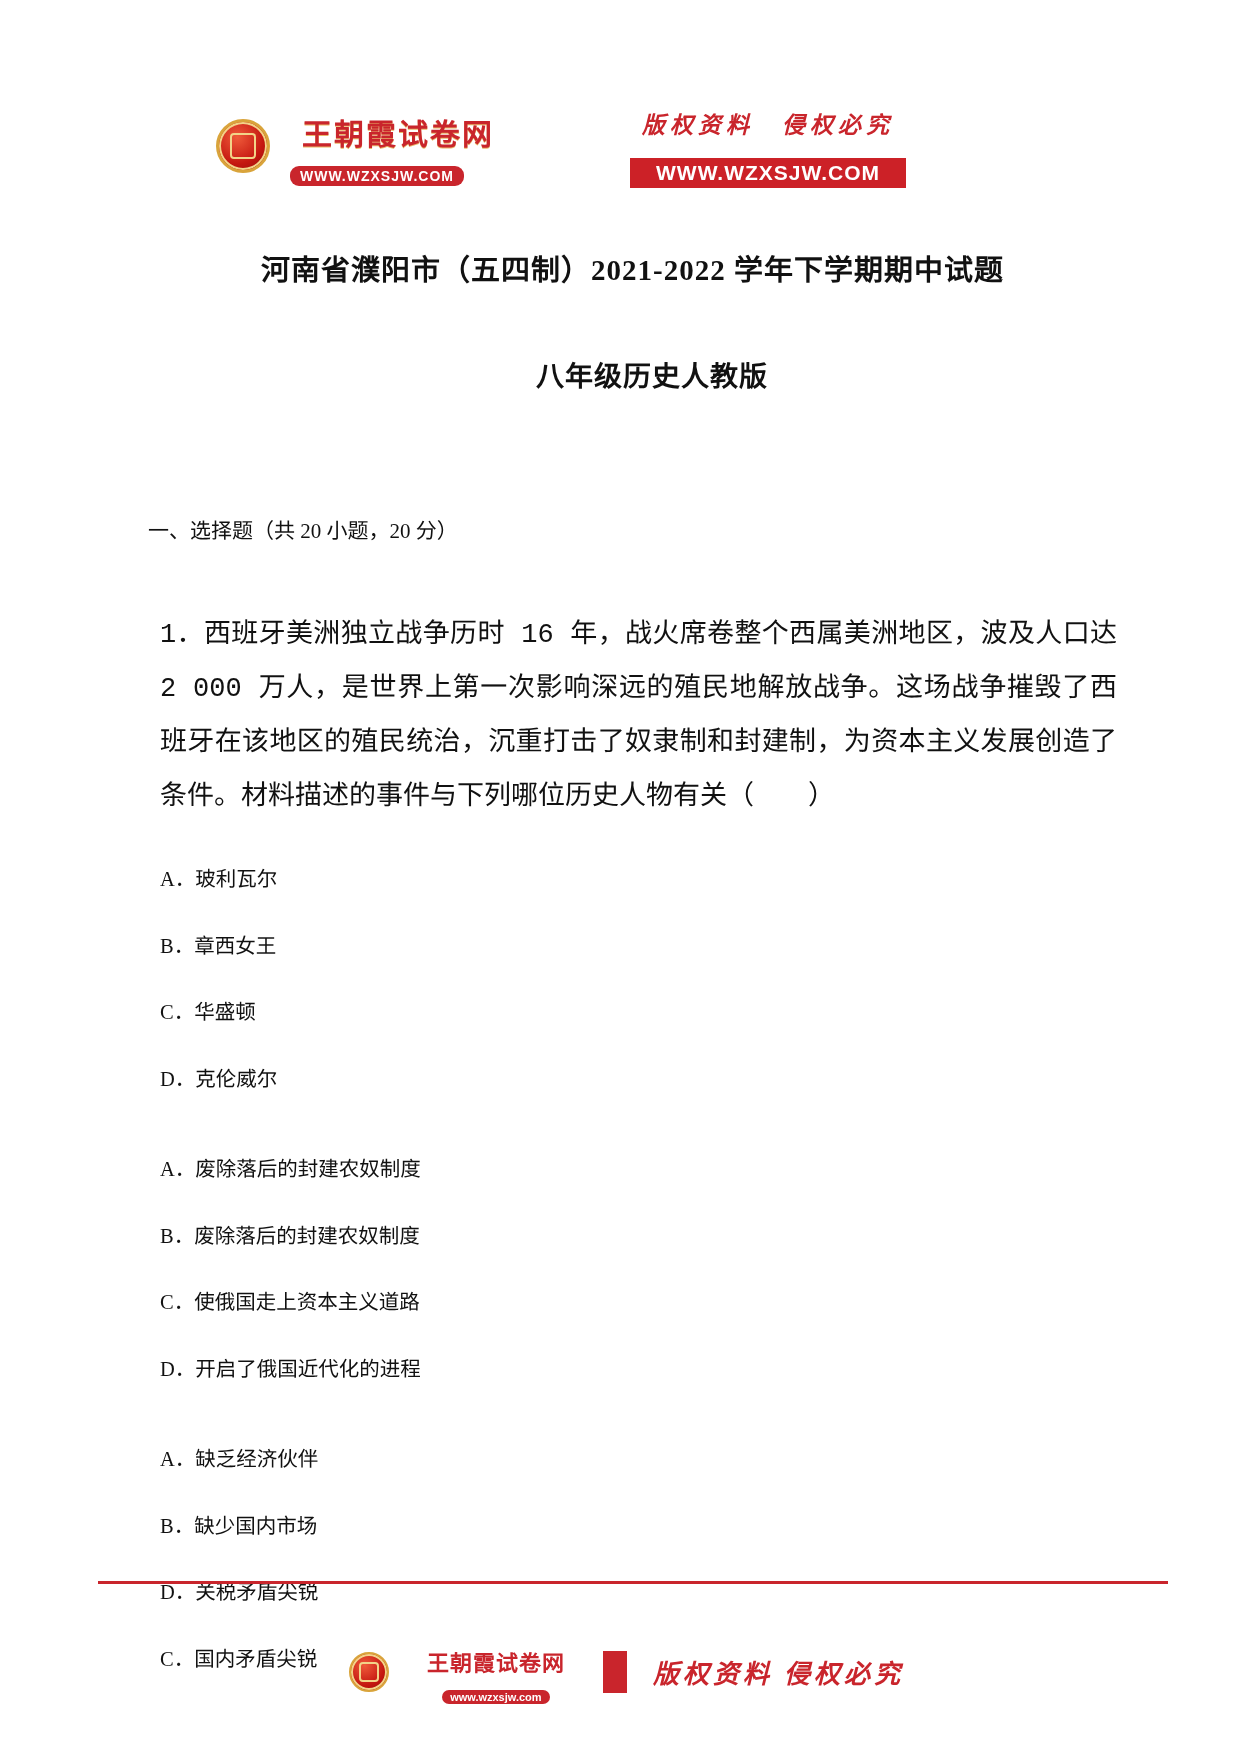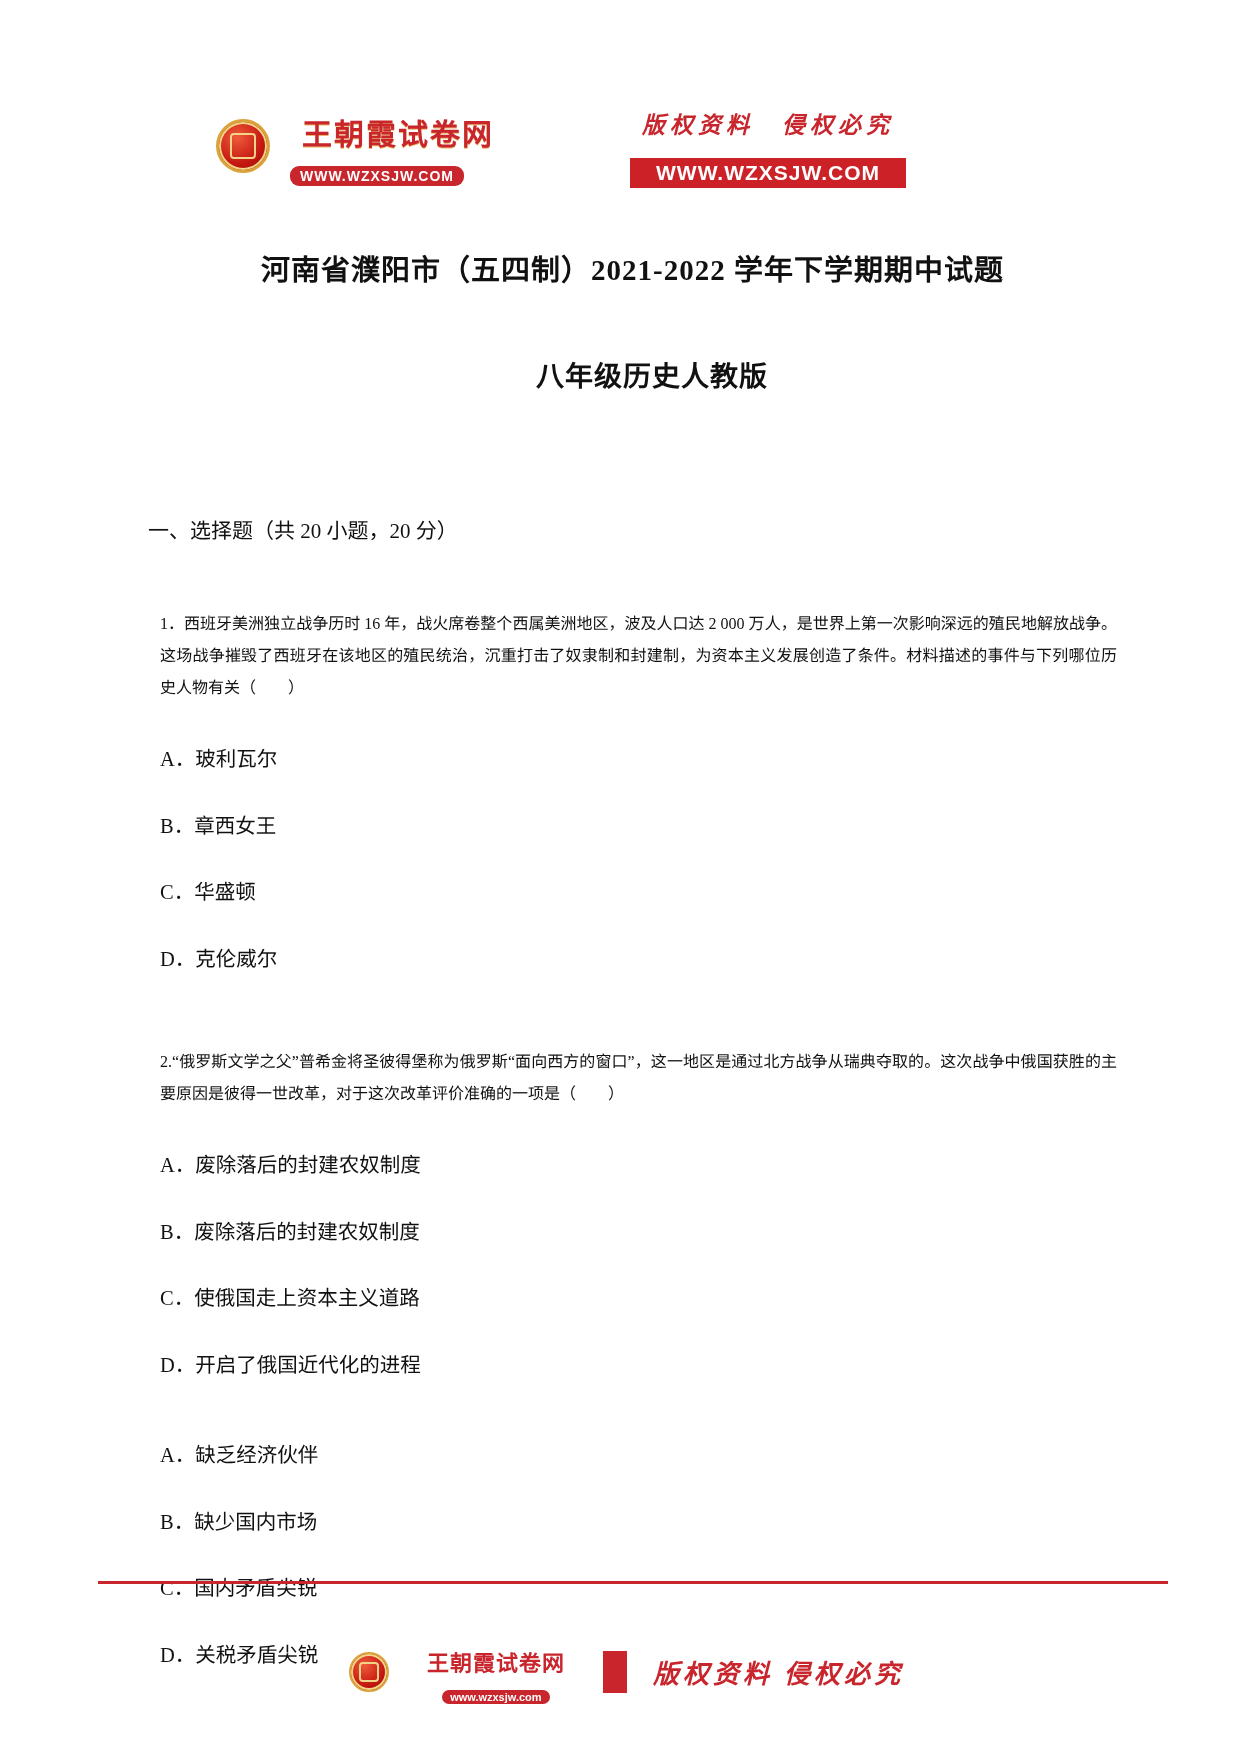--- a/index.html
+++ b/index.html
@@ -104,24 +104,25 @@
   .content {
     padding: 0 88px 0 100px;
   }
   .section-header {
     margin-top: 96px;
     font-size: 21px;
     font-weight: normal;
   }
   .stem {
     margin-top: 28px;
-    font-size: 16px;
+    font-size: 27px;
     line-height: 2.0;
     text-align: justify;
     text-justify: inter-ideograph;
+    font-family: Liberation Mono, monospace;
   }
   .option {
     margin-top: 20px;
     font-size: 20.5px;
     line-height: 1.1;
   }
 
   
   .footer {
     position: absolute;
@@ -201,32 +202,31 @@
 
     <section class="question">
       <p class="stem">1．西班牙美洲独立战争历时 16 年，战火席卷整个西属美洲地区，波及人口达 2 000 万人，是世界上第一次影响深远的殖民地解放战争。这场战争摧毁了西班牙在该地区的殖民统治，沉重打击了奴隶制和封建制，为资本主义发展创造了条件。材料描述的事件与下列哪位历史人物有关（　　）</p>
       <p class="option">A．玻利瓦尔</p>
       <p class="option">B．章西女王</p>
       <p class="option">C．华盛顿</p>
       <p class="option">D．克伦威尔</p>
     </section>
 
     <section class="question">
-      <p class="stem">2.“俄罗斯文学之父”普希金将圣彼得堡称为俄罗斯“面向西方的窗口”，这一地区是通过北方战争从瑞典夺取的。这次战争中俄国获胜的主要原因是彼得一世改革，对于这次改革评价准确的一项是（　　）</p>
       <p class="option">A．废除落后的封建农奴制度</p>
       <p class="option">B．废除落后的封建农奴制度</p>
       <p class="option">C．使俄国走上资本主义道路</p>
       <p class="option">D．开启了俄国近代化的进程</p>
     </section>
 
     <section class="question">
       <p class="option">A．缺乏经济伙伴</p>
       <p class="option">B．缺少国内市场</p>
+      <p class="option">D．关税矛盾尖锐</p>
       <p class="option">C．国内矛盾尖锐</p>
-      <p class="option">D．关税矛盾尖锐</p>
     </section>
   </main>
 
   <footer class="footer">
     <div class="footer-rule"></div>
     <div class="footer-content">
       <div class="seal small"></div>
       <div class="footer-brand">
         <div class="footer-brand-name">王朝霞试卷网</div>
         <div class="footer-brand-url">www.wzxsjw.com</div>

